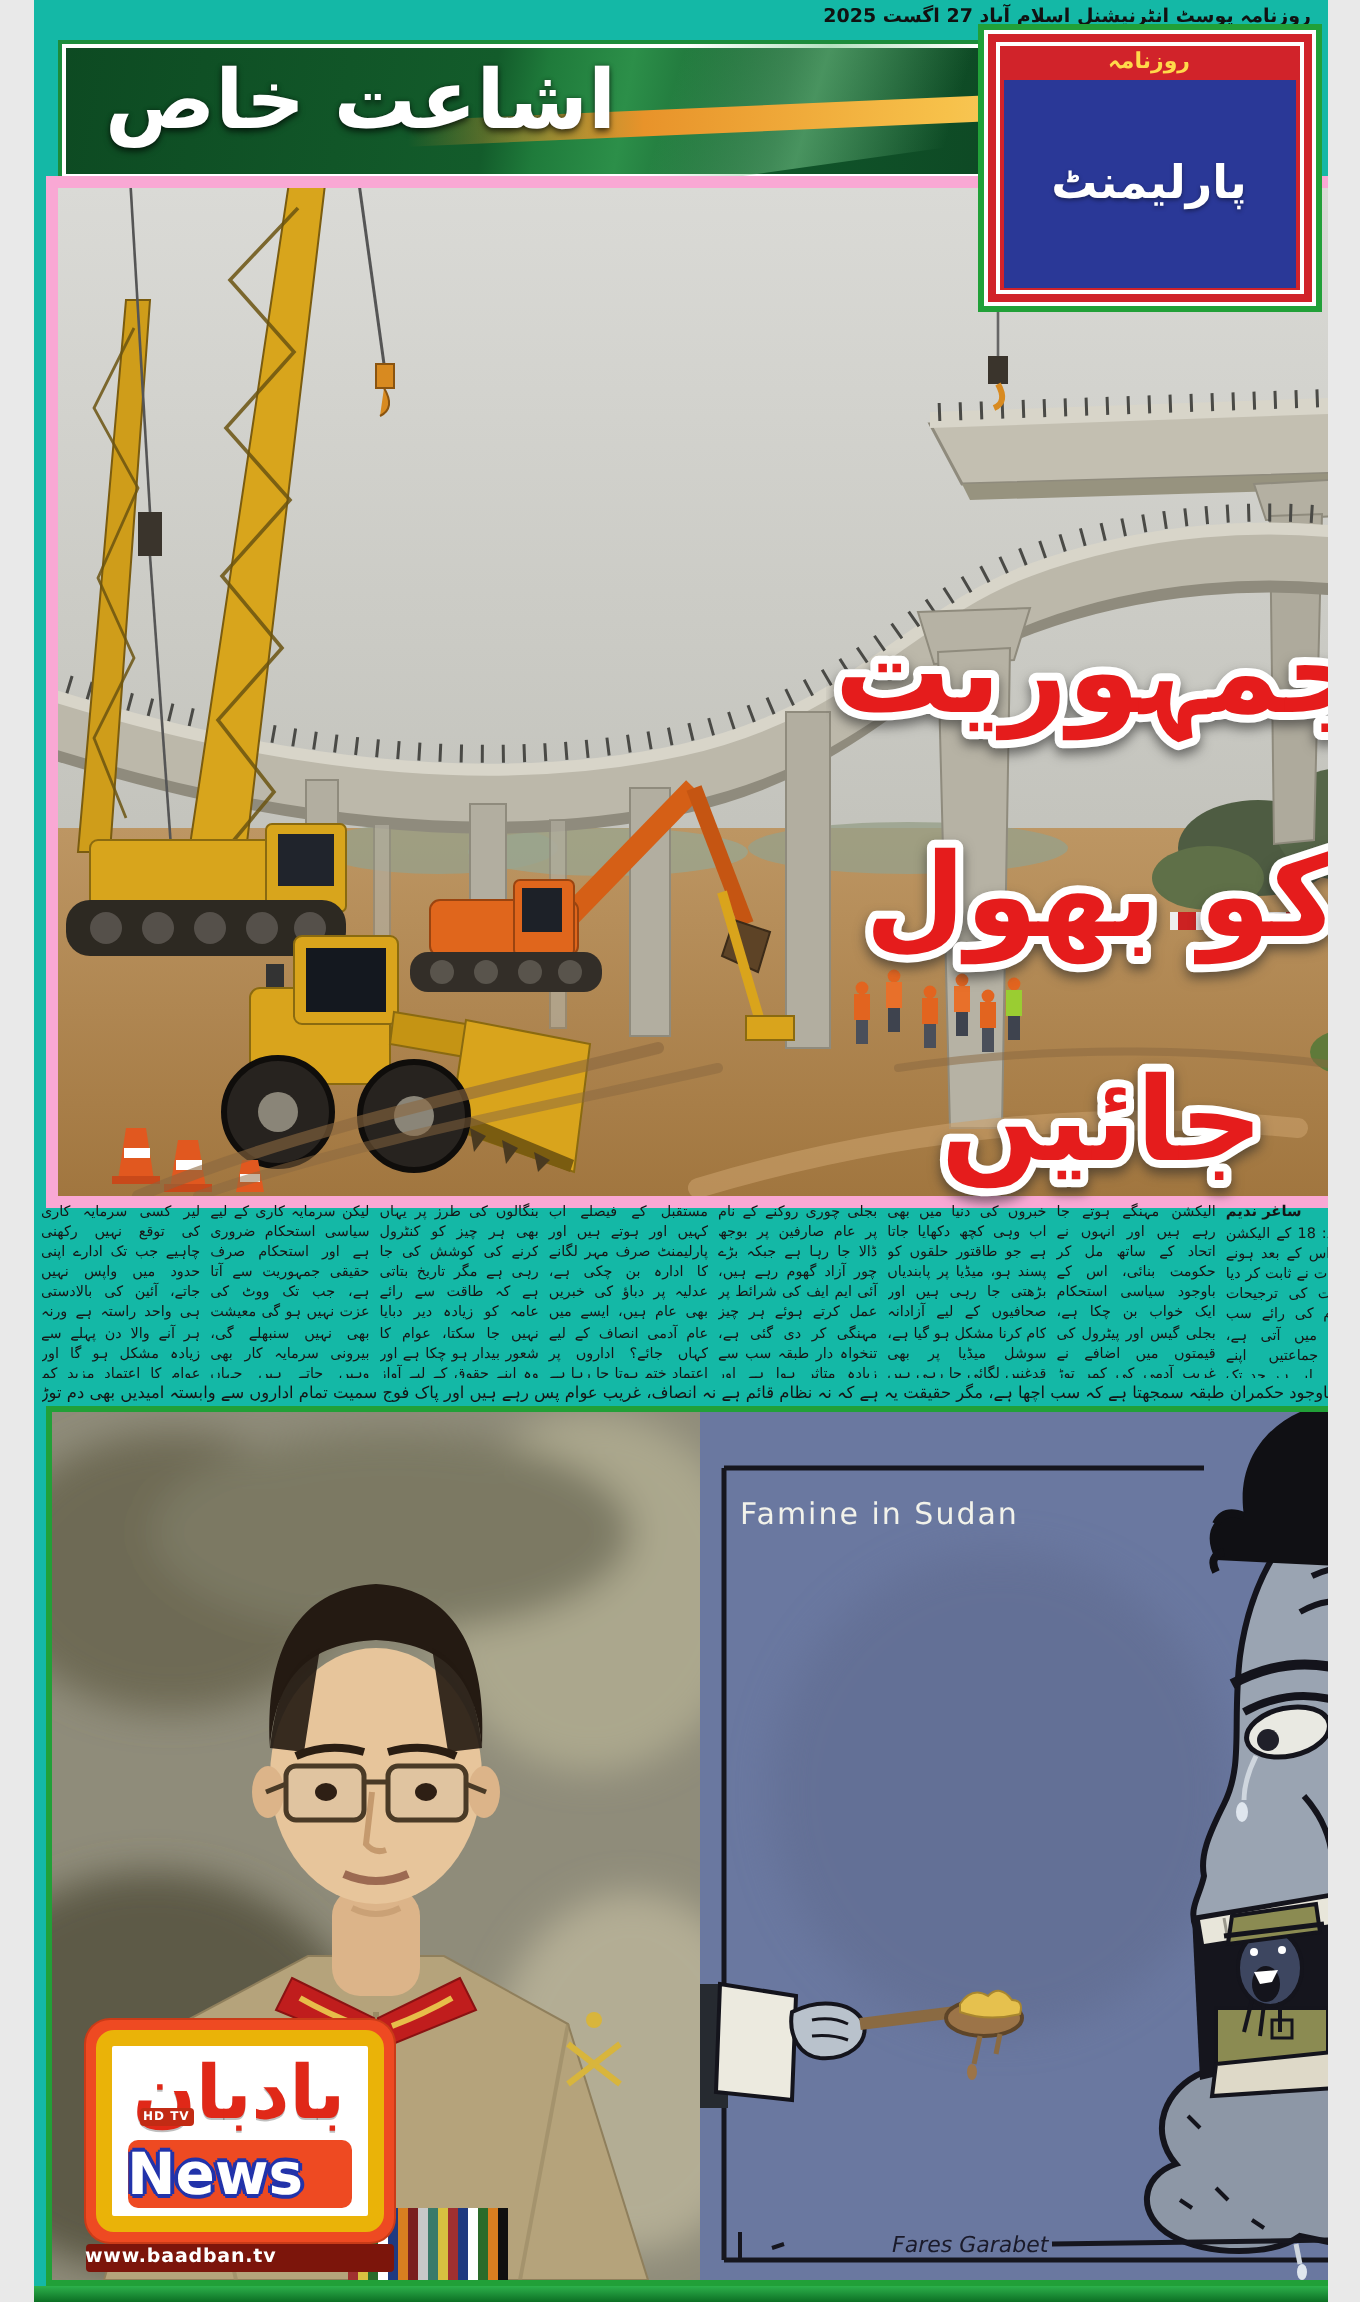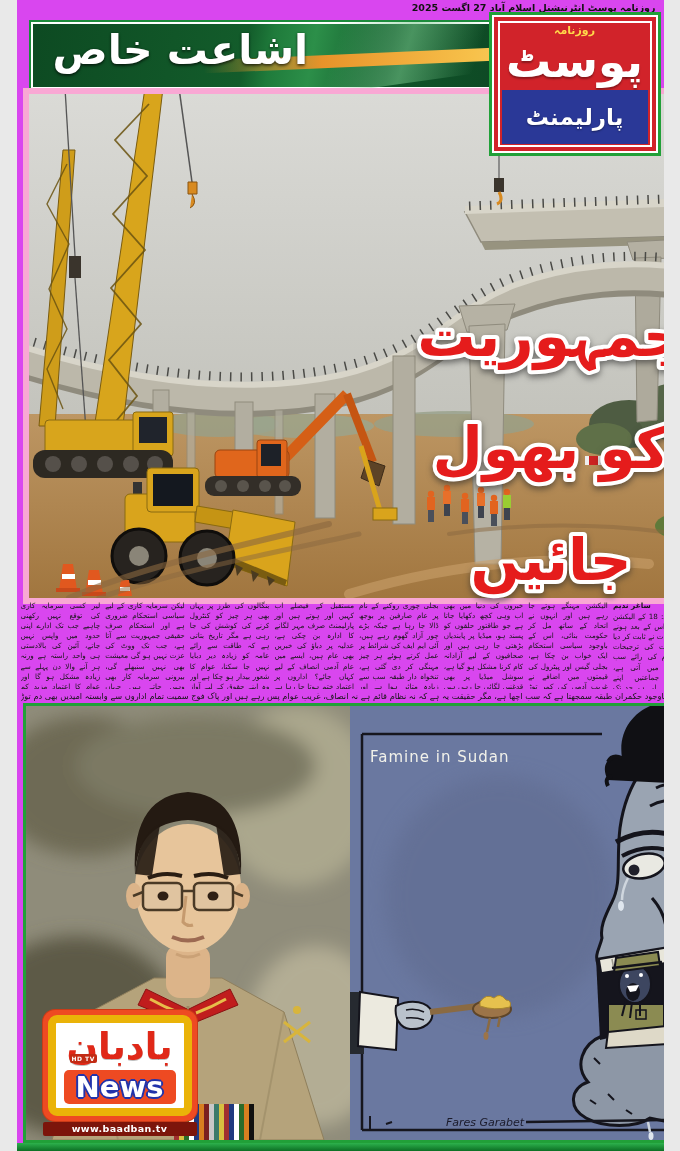--- a/index.html
+++ b/index.html
@@ -1,16 +1,16 @@
 <!DOCTYPE html>
 <html lang="ur"><head>
 <meta charset="utf-8">
 <style>
   html,body{margin:0;padding:0;background:#e9e9e9;}
-  .page{position:relative;width:647px;height:1151px;background:#d946ef;overflow:hidden;
+  .page{position:relative;width:647px;height:1151px;background:#14b8a6;overflow:hidden;
         font-family:"DejaVu Sans",sans-serif;margin:0 auto;}
   
   .dateline{position:absolute;top:2px;right:8px;font-size:9.5px;font-weight:bold;color:#111;
             direction:rtl;letter-spacing:.2px;}
   
   .banner{position:absolute;top:20px;left:12px;width:510px;height:67px;
           border:2px solid #1c8c3c;box-shadow:inset 0 0 0 2px #ffffff;
           background:
             linear-gradient(100deg,#0d4a22 0%,#135c2b 42%,#1f7b3b 47%,#2c8f49 55%,#10552a 70%,#0d4422 100%);
           overflow:hidden;}
@@ -52,46 +52,45 @@
   .cartoon{width:338px;height:434px;flex:none;}
   
   .baadban{position:absolute;left:26px;top:1010px;width:154px;z-index:40;}
   .baadban .box{background:#ee4a22;border-radius:12px;padding:5px;box-shadow:0 0 0 1px #c93b18;}
   .baadban .inner{background:#ffffff;border-radius:9px;border:8px solid #eab308;overflow:hidden;}
   .baadban .urdu-row{position:relative;text-align:center;padding:2px 0 0;}
   .baadban .urdu{font-size:37px;line-height:44px;font-weight:bold;color:#e02818;direction:rtl;
            text-shadow:0 1px 0 rgba(0,0,0,.25);}
   .baadban .hdtv{position:absolute;left:14px;bottom:6px;font-size:6px;font-weight:bold;color:#ffffff;
            background:#c22b14;padding:1px 2px;border-radius:2px;letter-spacing:.5px;}
-  .baadban .news-band{margin:1px 8px 4px;background:#ee4a22;border-radius:5px;text-align:center;}
+  .baadban .news-band{margin:1px 8px 4px;background:#ee4a22;border-radius:5px;}
   .baadban .news{font-size:29px;line-height:34px;font-weight:bold;color:#ffffff;
            text-shadow:-2px 0 0 #2233aa,2px 0 0 #2233aa,0 -2px 0 #2233aa,0 2px 0 #2233aa,
                        -1px -1px 0 #2233aa,1px 1px 0 #2233aa,1px -1px 0 #2233aa,-1px 1px 0 #2233aa;}
-  .baadban .url-strip{margin-top:1px;background:#7c150b;color:#ffffff;text-align:center;
+  .baadban .url-strip{margin-top:1px;background:#7c150b;color:#ffffff;text-align:left;
            font-size:9.5px;font-weight:bold;line-height:14px;letter-spacing:.4px;border-radius:2px;}
   
   .footer-strip{position:absolute;left:0;right:0;bottom:0;height:8px;
            background:linear-gradient(180deg,#2db14c,#0c6f24);}
 </style>
 </head>
 <body>
 
 <div class="page">
 
   <div class="dateline">روزنامہ پوسٹ انٹرنیشنل اسلام آباد 27 اگست 2025</div>
 
   <div class="banner">
     <div class="shine"></div>
     <div class="beam"></div>
     <div class="banner-title">اشاعت خاص</div>
   </div>
 
   <div class="masthead">
     <div class="tagline">روزنامہ</div>
-    <div class="name-top">پوسٹ</div>
     <div class="name-bottom">پارلیمنٹ</div>
   </div>
 
   <div class="photo-frame">
     <svg width="662" height="504" viewBox="0 0 662 504" preserveAspectRatio="none">
       <defs>
         <linearGradient id="sky" x1="0" y1="0" x2="0" y2="1">
           <stop offset="0" stop-color="#dadad6"></stop>
             <stop offset="1" stop-color="#c3c3bc"></stop>
         </linearGradient>

